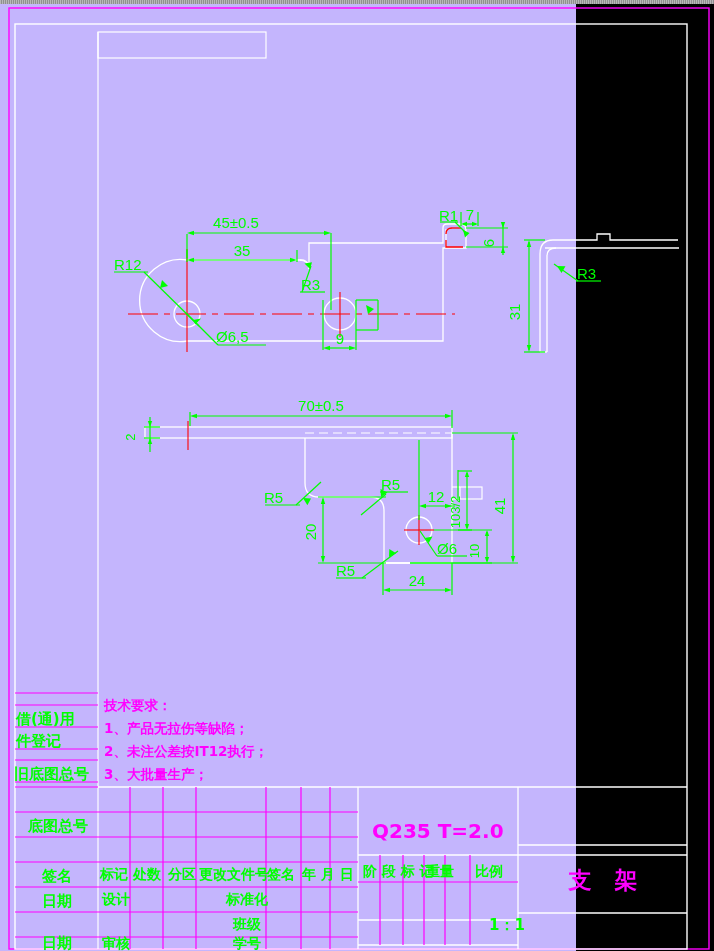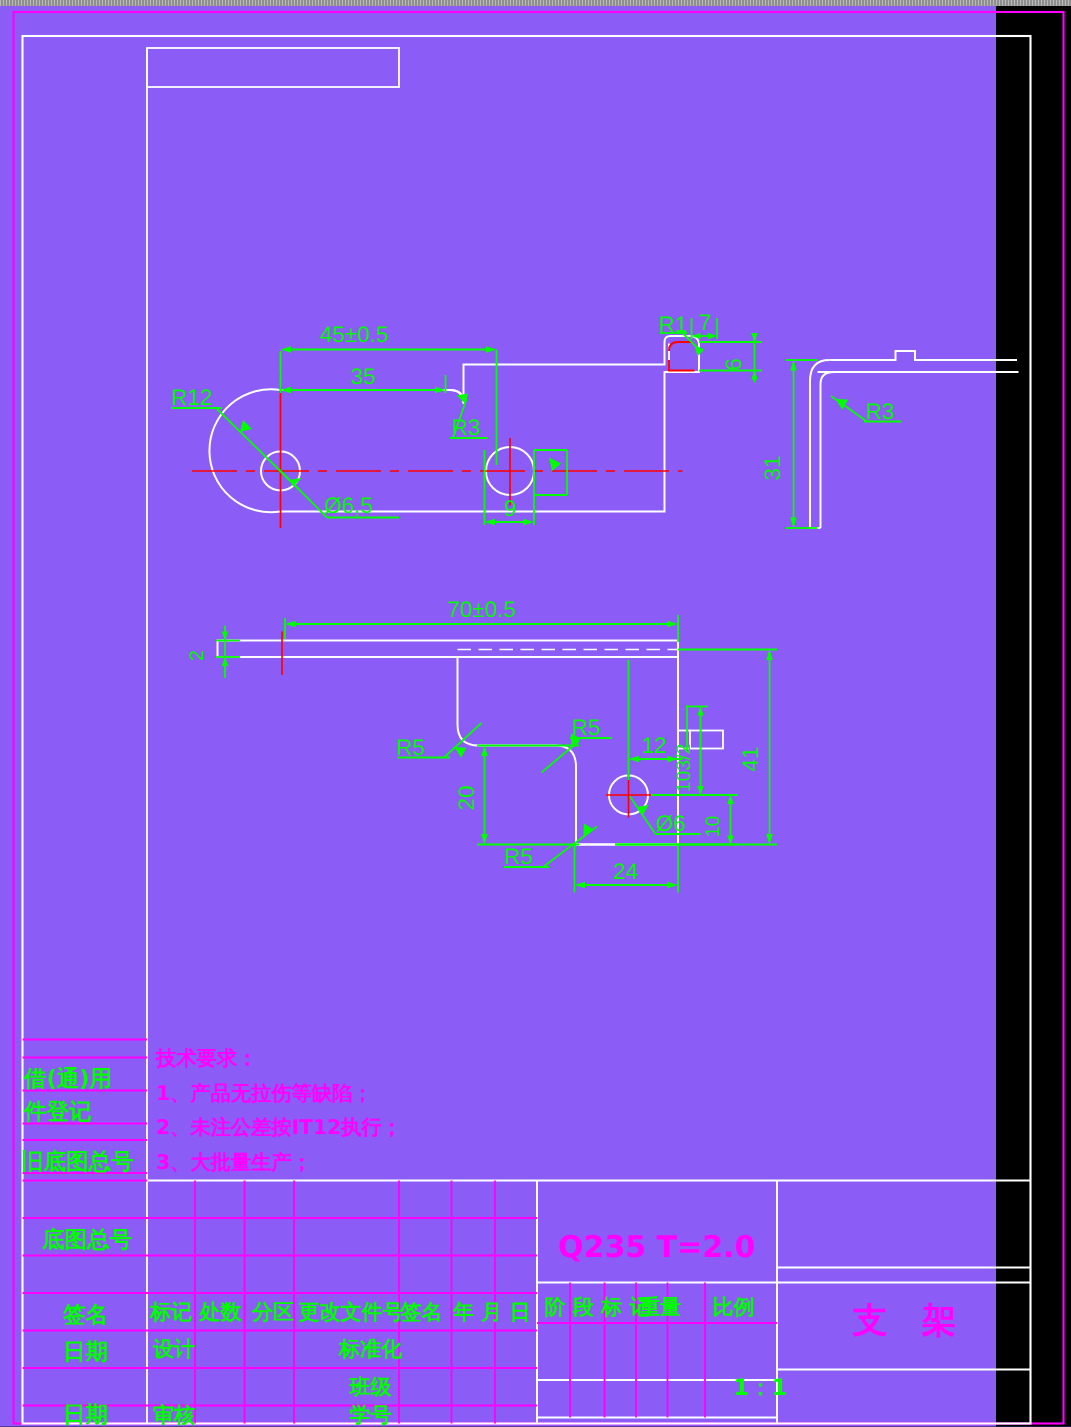--- a/index.html
+++ b/index.html
@@ -1,17 +1,17 @@
 <!DOCTYPE html>
 <html><head>
 <meta charset="utf-8">
 <style>
   html,body{margin:0;padding:0;background:#000;}
   body{width:714px;height:951px;overflow:hidden;font-family:"Liberation Sans",sans-serif;}
-  #root{position:relative;width:664px;height:951px;background:#8b5cf6;}
+  #root{position:relative;width:576px;height:951px;background:#c4b5fd;}
   svg{display:block;}
   .topbar{position:absolute;left:0;top:0;width:714px;height:4px;
     background:repeating-linear-gradient(90deg,#b8b8b8 0 1px,#8f8f8f 1px 2px);}
   text{font-family:"Liberation Sans",sans-serif;}
   .dim{fill:#00ff00;font-size:15px;}
   .dimsm{fill:#00ff00;font-size:13px;}
   .cn{fill:#00ff00;font-family:"DejaVu Sans",sans-serif;font-weight:bold;}
   .mg{fill:#ff00ff;font-family:"DejaVu Sans",sans-serif;font-weight:bold;}
   .note{fill:#ff00ff;font-family:"DejaVu Sans",sans-serif;font-weight:bold;font-size:13.5px;}
 </style>

